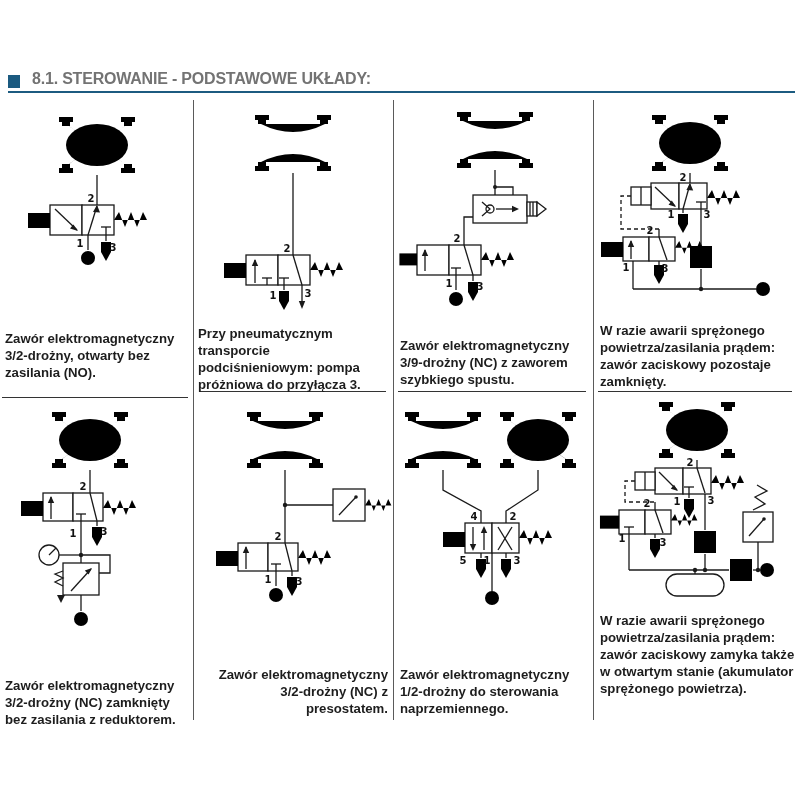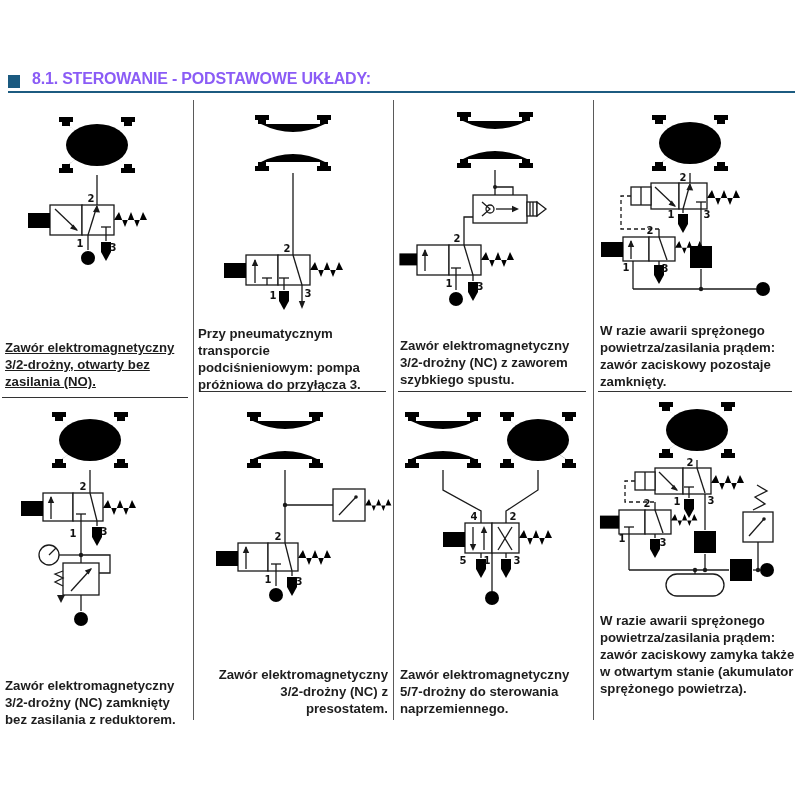--- a/index.html
+++ b/index.html
@@ -1,29 +1,29 @@
 <!DOCTYPE html>
 <html><head>
 <meta charset="utf-8">
 <style>
   html,body{margin:0;padding:0;background:#fff;}
   #page{position:relative;width:800px;height:800px;background:#fff;overflow:hidden;
         font-family:"Liberation Sans",sans-serif;}
   
   .hdr-bullet{position:absolute;left:8px;top:75px;width:12px;height:13px;background:#1b5a80;}
   .hdr-title{position:absolute;left:32px;top:70px;font:700 16px "Liberation Sans",sans-serif;
-             color:#8b5cf6;letter-spacing:-0.2px;white-space:nowrap;}
+             color:#737373;letter-spacing:-0.2px;white-space:nowrap;}
   .hdr-rule{position:absolute;left:8px;top:91px;width:787px;height:2px;background:#1c5b80;}
   
   .vdiv{position:absolute;top:100px;width:1px;height:620px;background:#5a5a5a;}
   .hsep{position:absolute;height:1px;background:#333;}
   
   .cap{position:absolute;font:700 13.2px "Liberation Sans",sans-serif;color:#1d1d1d;
        line-height:1.28;letter-spacing:0;}
-  .cap1{left:5px;  top:327px;width:182px;text-decoration:underline;}
+  .cap1{left:5px;  top:318px;width:182px;}
   .cap2{left:198px;top:313px;width:188px;}
   .cap3{left:400px;top:325px;width:186px;}
   .cap4{left:600px;top:310px;width:196px;}
   .cap5{left:5px;  top:665px;width:182px;}
   .cap6{left:198px;top:654px;width:190px;text-align:right;}
   .cap7{left:400px;top:654px;width:190px;}
   .cap8{left:600px;top:600px;width:196px;}
   
   .diagram{position:absolute;display:block;}
   .svg1{left:0;top:105px;}   .svg2{left:193px;top:105px;}
@@ -190,21 +190,21 @@
     <line x1="71" y1="140" x2="80" y2="170"></line>
     <line x1="63" y1="170" x2="63" y2="163"></line>
       <line x1="58" y1="163" x2="68" y2="163"></line>
     <line x1="63" y1="170" x2="63" y2="185"></line>
     <text class="port" x="56" y="182">1</text>
     <use href="#src" x="63" y="194"></use>
     <line x1="80" y1="170" x2="80" y2="176"></line>
     <use href="#muff" x="72" y="176"></use>
     <text class="port" x="87" y="185">3</text>
   </svg>
-  <p class="cap cap3">Zawór elektromagnetyczny 3/2-drożny (NC) z zaworem szybkiego spustu.</p>
+  <p class="cap cap3">Zawór elektromagnetyczny 3/9-drożny (NC) z zaworem szybkiego spustu.</p>
 
   <svg class="diagram svg4" width="207" height="200" viewBox="0 0 207 200" xmlns="http://www.w3.org/2000/svg">
     <use href="#pvc" x="55" y="8"></use>
     <line x1="97" y1="68" x2="97" y2="78"></line>
     <text class="port" x="90" y="76">2</text>
     <rect class="fw" x="58" y="78" width="28" height="26"></rect>
     <rect class="fw" x="86" y="78" width="28" height="26"></rect>
     <rect class="fw" x="38" y="82" width="20" height="18"></rect>
     <line x1="48" y1="82" x2="48" y2="100"></line>
     <use href="#spr" transform="translate(114,85)"></use>
@@ -324,21 +324,21 @@
     <line x1="88" y1="148" x2="88" y2="153"></line>
     <use href="#muff" x="80" y="153"></use>
     <text class="port" x="70" y="159">5</text>
     <line x1="99" y1="148" x2="99" y2="186"></line>
     <text class="port" x="94" y="159">1</text>
     <line x1="113" y1="148" x2="113" y2="153"></line>
     <use href="#muff" x="105" y="153"></use>
     <text class="port" x="124" y="159">3</text>
     <use href="#src" x="99" y="193"></use>
   </svg>
-  <p class="cap cap7">Zawór elektromagnetyczny 5/7-drożny do sterowania naprzemiennego.</p>
+  <p class="cap cap7">Zawór elektromagnetyczny 1/2-drożny do sterowania naprzemiennego.</p>
 
   <svg class="diagram svg8" width="207" height="198" viewBox="0 0 207 198" xmlns="http://www.w3.org/2000/svg">
     <use href="#pvc" x="62" y="0"></use>
     <line x1="104" y1="60" x2="104" y2="68"></line>
     <text class="port" x="97" y="66">2</text>
     <rect class="fw" x="62" y="68" width="28" height="26"></rect>
     <rect class="fw" x="90" y="68" width="28" height="26"></rect>
     <rect class="fw" x="42" y="72" width="20" height="18"></rect>
     <line x1="52" y1="72" x2="52" y2="90"></line>
     <use href="#spr" transform="translate(118,75)"></use>

